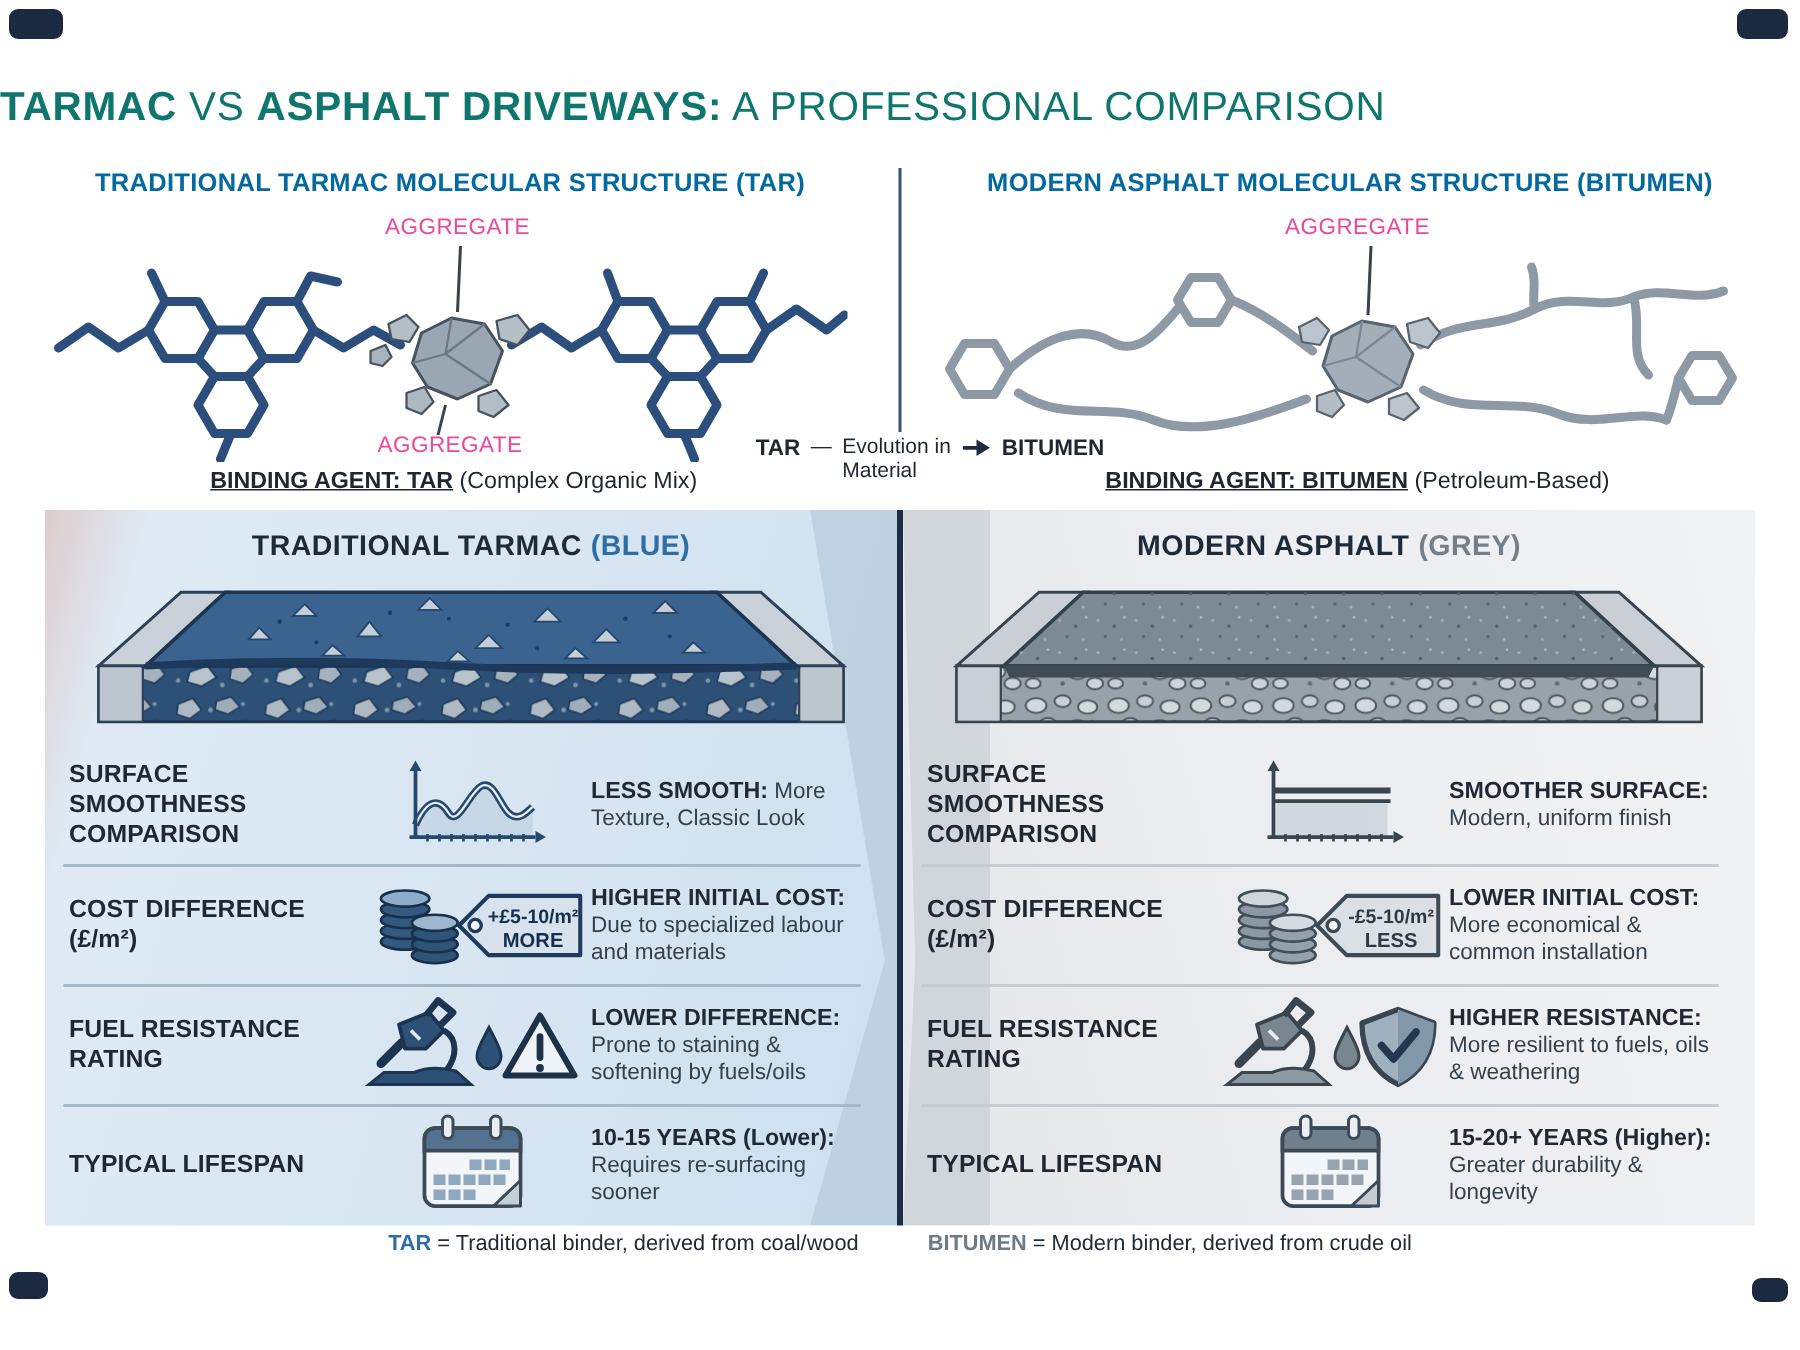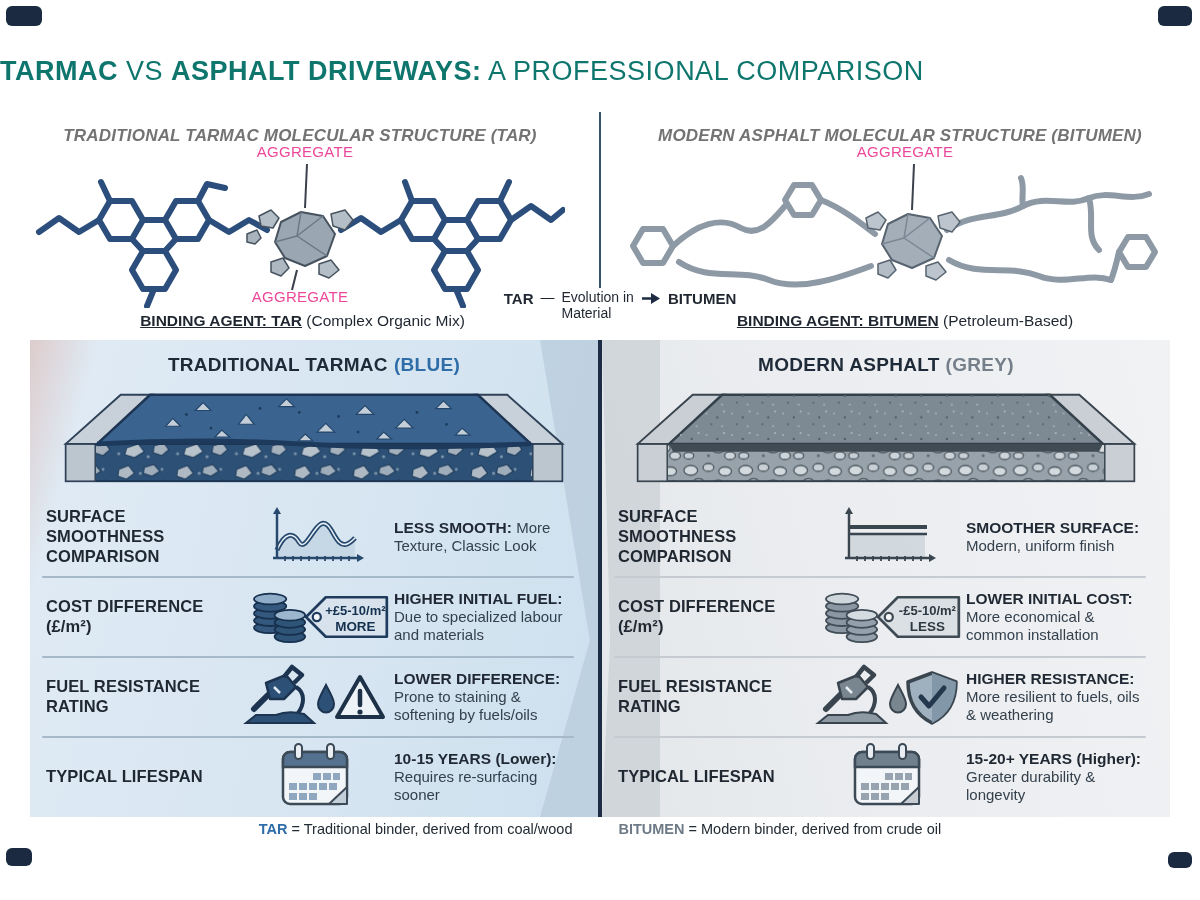--- a/index.html
+++ b/index.html
@@ -10,21 +10,21 @@
 
   
   .corner{position:absolute;background:#1b2a41;border-radius:6px;}
 
   
   #title{top:56px;left:0;width:100%;text-align:left;font-size:27px;letter-spacing:.5px;
          color:#0f766e;font-weight:400;}
   #title .b{font-weight:700;}
 
   
-  .mol-h{top:126px;font-size:17px;font-weight:700;color:#737373;text-align:center;letter-spacing:.2px;font-style:italic;}
+  .mol-h{top:112px;font-size:17px;font-weight:700;color:#0369a1;text-align:center;letter-spacing:.2px;}
   .agg{font-size:15px;color:#ec4899;text-align:center;letter-spacing:.3px;}
   .bind{top:312px;font-size:15.5px;text-align:center;color:#1f2630;}
   .bind .b{font-weight:700;text-decoration:underline;}
   #mol-divider{left:599px;top:112px;width:2px;height:176px;background:#33536f;}
 
   
   #evolution{left:492px;top:289px;width:256px;display:flex;justify-content:center;align-items:flex-start;gap:7px;
              font-size:14px;color:#1f2630;}
   #evolution .term{font-weight:700;font-size:15px;padding-top:1px;}
   #evolution .mid{line-height:1.15;}
@@ -270,21 +270,21 @@
             <ellipse cx="60" cy="42" rx="17" ry="6"></ellipse>
           </g>
           <ellipse cx="60" cy="34" rx="17" ry="6" fill="#9cb6ce" stroke="#16304e" stroke-width="2"></ellipse>
           <polygon points="78,36 100,14 168,14 168,58 100,58" fill="#d7e2ed" stroke="#1e3a5c" stroke-width="3" stroke-linejoin="round"></polygon>
           <circle cx="90" cy="36" r="4.5" fill="#f4f8fb" stroke="#1e3a5c" stroke-width="2.5"></circle>
           <text x="133" y="34" text-anchor="middle" font-size="14.5" font-weight="bold" fill="#14304f">+£5-10/m²</text>
           <text x="133" y="52" text-anchor="middle" font-size="15" font-weight="bold" fill="#14304f">MORE</text>
         </svg>
       </div>
       <div class="row-desc">
-        <span class="b">HIGHER INITIAL FUEL:</span><span> Due to specialized labour and materials</span>
+        <span class="b">HIGHER INITIAL COST:</span><span> Due to specialized labour and materials</span>
       </div>
     </div>
     <div class="sep" style="top:316px;"></div>
 
     <div class="row" style="top:318px;">
       <div class="row-label">FUEL RESISTANCE RATING</div>
       <div class="row-icon">
         <svg width="150" height="68" viewBox="0 0 150 68">
           <path d="M6,60 L74,60 L64,51 Q48,47 36,52 L16,52 Z" fill="#2d5176" stroke="#1c3450" stroke-width="2"></path>
           <path d="M14,46 L28,32" stroke="#1c3450" stroke-width="6" stroke-linecap="round"></path>

